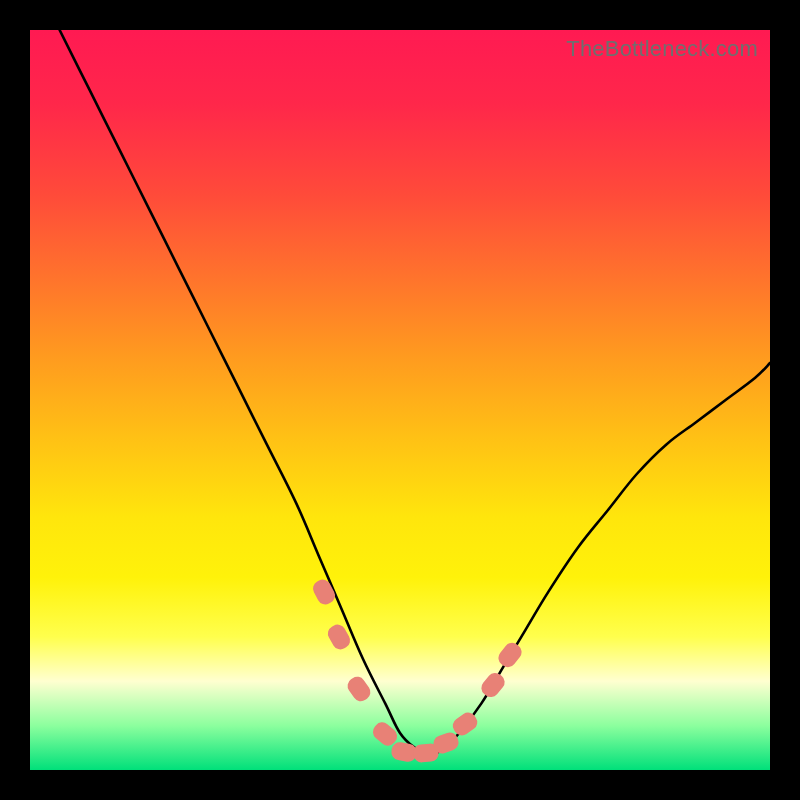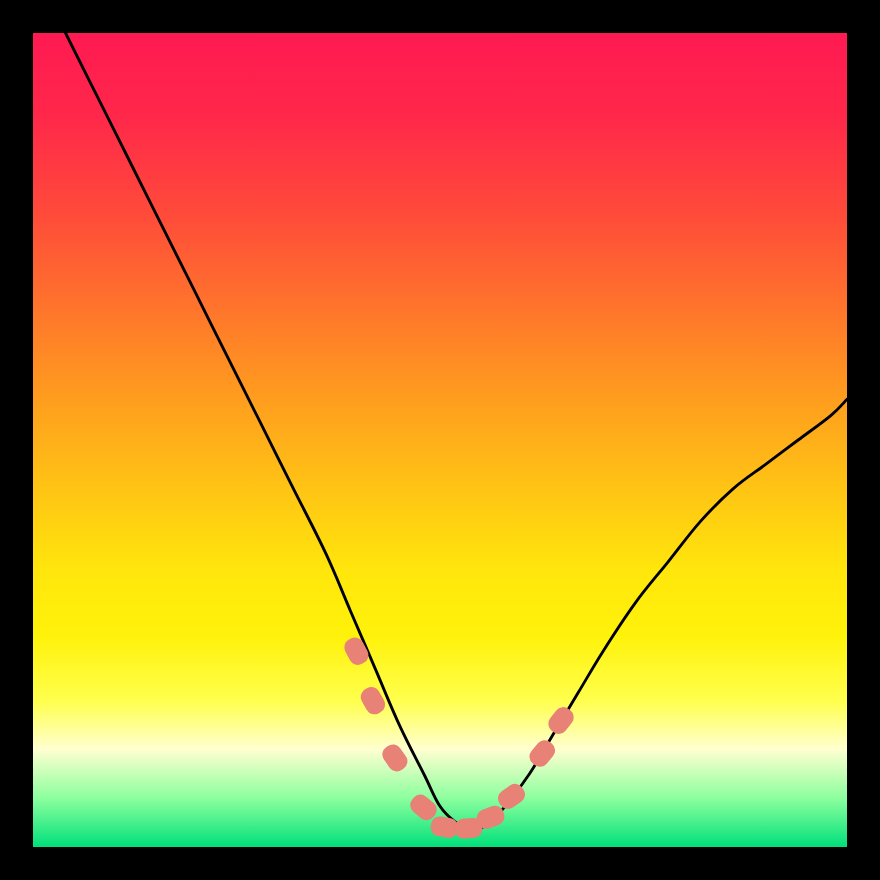--- a/index.html
+++ b/index.html
@@ -67,20 +67,21 @@
     transform: translate(-50%, -50%) rotate(var(--rot,0deg));
     z-index: 4;
   }
 </style>
 </head>
 <body>
 
 <div class="frame">
   <div class="plot-area">
 
+    <div class="watermark">TheBottleneck.com</div>
 
     <svg class="curve" viewBox="0 0 740 740" preserveAspectRatio="none">
       <path id="curve-path" d="M 29.6 0.0 C 34.9 10.7, 48.5 37.9, 59.2 59.2 C 69.9 80.5, 78.1 97.1, 88.8 118.4 C 99.5 139.7, 107.7 156.3, 118.4 177.6 C 129.1 198.9, 137.3 215.5, 148.0 236.8 C 158.7 258.1, 166.9 274.7, 177.6 296.0 C 188.3 317.3, 196.5 333.9, 207.2 355.2 C 217.9 376.5, 226.1 393.1, 236.8 414.4 C 247.5 435.7, 257.1 453.6, 266.4 473.6 C 275.7 493.6, 280.6 506.8, 288.6 525.4 C 296.6 544.0, 302.8 558.6, 310.8 577.2 C 318.8 595.8, 325.0 611.7, 333.0 629.0 C 341.0 646.3, 348.5 660.1, 355.2 673.4 C 361.9 686.7, 364.7 695.0, 370.0 703.0 C 375.3 711.0, 379.5 713.8, 384.8 717.8 C 390.1 721.8, 394.3 725.2, 399.6 725.2 C 404.9 725.2, 409.1 721.8, 414.4 717.8 C 419.7 713.8, 422.5 711.0, 429.2 703.0 C 435.9 695.0, 443.4 685.4, 451.4 673.4 C 459.4 661.4, 465.6 649.7, 473.6 636.4 C 481.6 623.1, 487.8 612.7, 495.8 599.4 C 503.8 586.1, 508.7 577.1, 518.0 562.4 C 527.3 547.7, 536.9 532.7, 547.6 518.0 C 558.3 503.3, 566.5 494.3, 577.2 481.0 C 587.9 467.7, 596.1 456.0, 606.8 444.0 C 617.5 432.0, 625.7 423.7, 636.4 414.4 C 647.1 405.1, 655.3 400.2, 666.0 392.2 C 676.7 384.2, 684.9 378.0, 695.6 370.0 C 706.3 362.0, 717.2 354.5, 725.2 347.8 C 733.2 341.1, 737.3 335.7, 740.0 333.0" fill="none" stroke="#000" stroke-width="2.6" stroke-linecap="round" stroke-linejoin="round"></path>
     </svg>
 
     <div id="markers">
         <div class="marker" style="left: 293.78px; top: 562.4px; --rot: -28deg;"></div>
         <div class="marker" style="left: 309.32px; top: 606.8px; --rot: -30deg;"></div>
         <div class="marker" style="left: 329.3px; top: 658.6px; --rot: -35deg;"></div>
         <div class="marker" style="left: 355.2px; top: 704.48px; --rot: -50deg;"></div>

